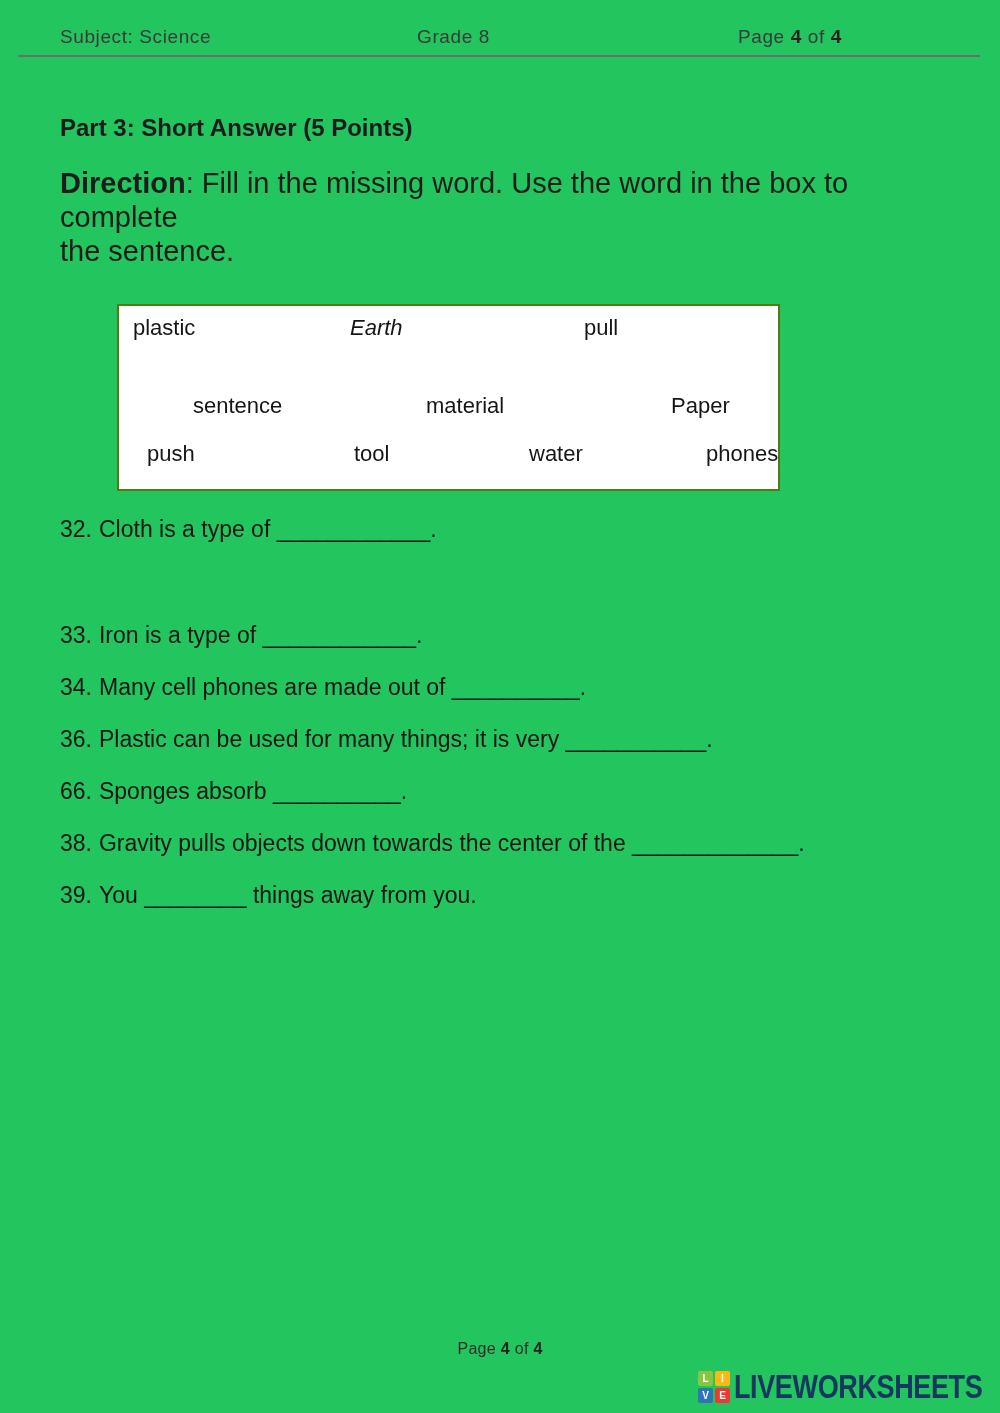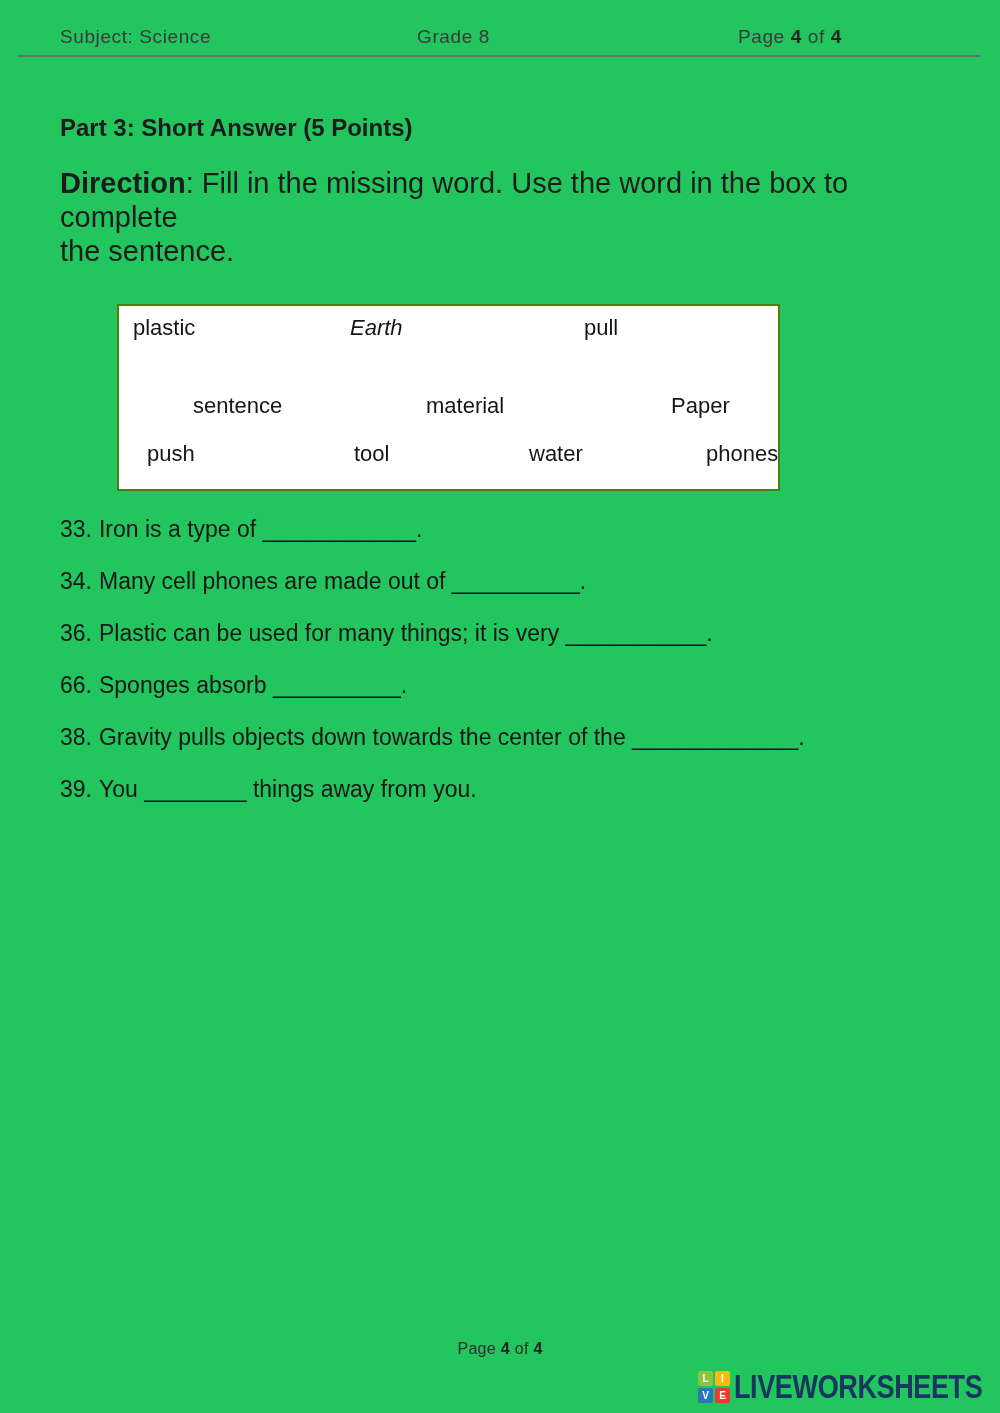--- a/index.html
+++ b/index.html
@@ -162,20 +162,21 @@
     <span class="word w-r2 w-versatile">sentence</span>
     <span class="word w-r2 w-material">material</span>
     <span class="word w-r2 w-paper">Paper</span>
     <span class="word w-r3 w-push">push</span>
     <span class="word w-r3 w-tool">tool</span>
     <span class="word w-r3 w-water">water</span>
     <span class="word w-r3 w-metal">phones</span>
   </div>
 
   <div class="questions">
+    <div class="q q-gap"><span class="q-num">32.</span><span>Cloth is a type of ____________.</span></div>
     <div class="q"><span class="q-num">33.</span><span>Iron is a type of ____________.</span></div>
     <div class="q"><span class="q-num">34.</span><span>Many cell phones are made out of __________.</span></div>
     <div class="q"><span class="q-num">36.</span><span>Plastic can be used for many things; it is very ___________.</span></div>
     <div class="q"><span class="q-num">66.</span><span>Sponges absorb __________.</span></div>
     <div class="q"><span class="q-num">38.</span><span>Gravity pulls objects down towards the center of the _____________.</span></div>
     <div class="q"><span class="q-num">39.</span><span>You ________ things away from you.</span></div>
   </div>
 
   <div class="footer-page"><span>Page</span>&nbsp;<span class="pg-bold">4</span>&nbsp;<span>of</span>&nbsp;<span class="pg-bold">4</span></div>
 

